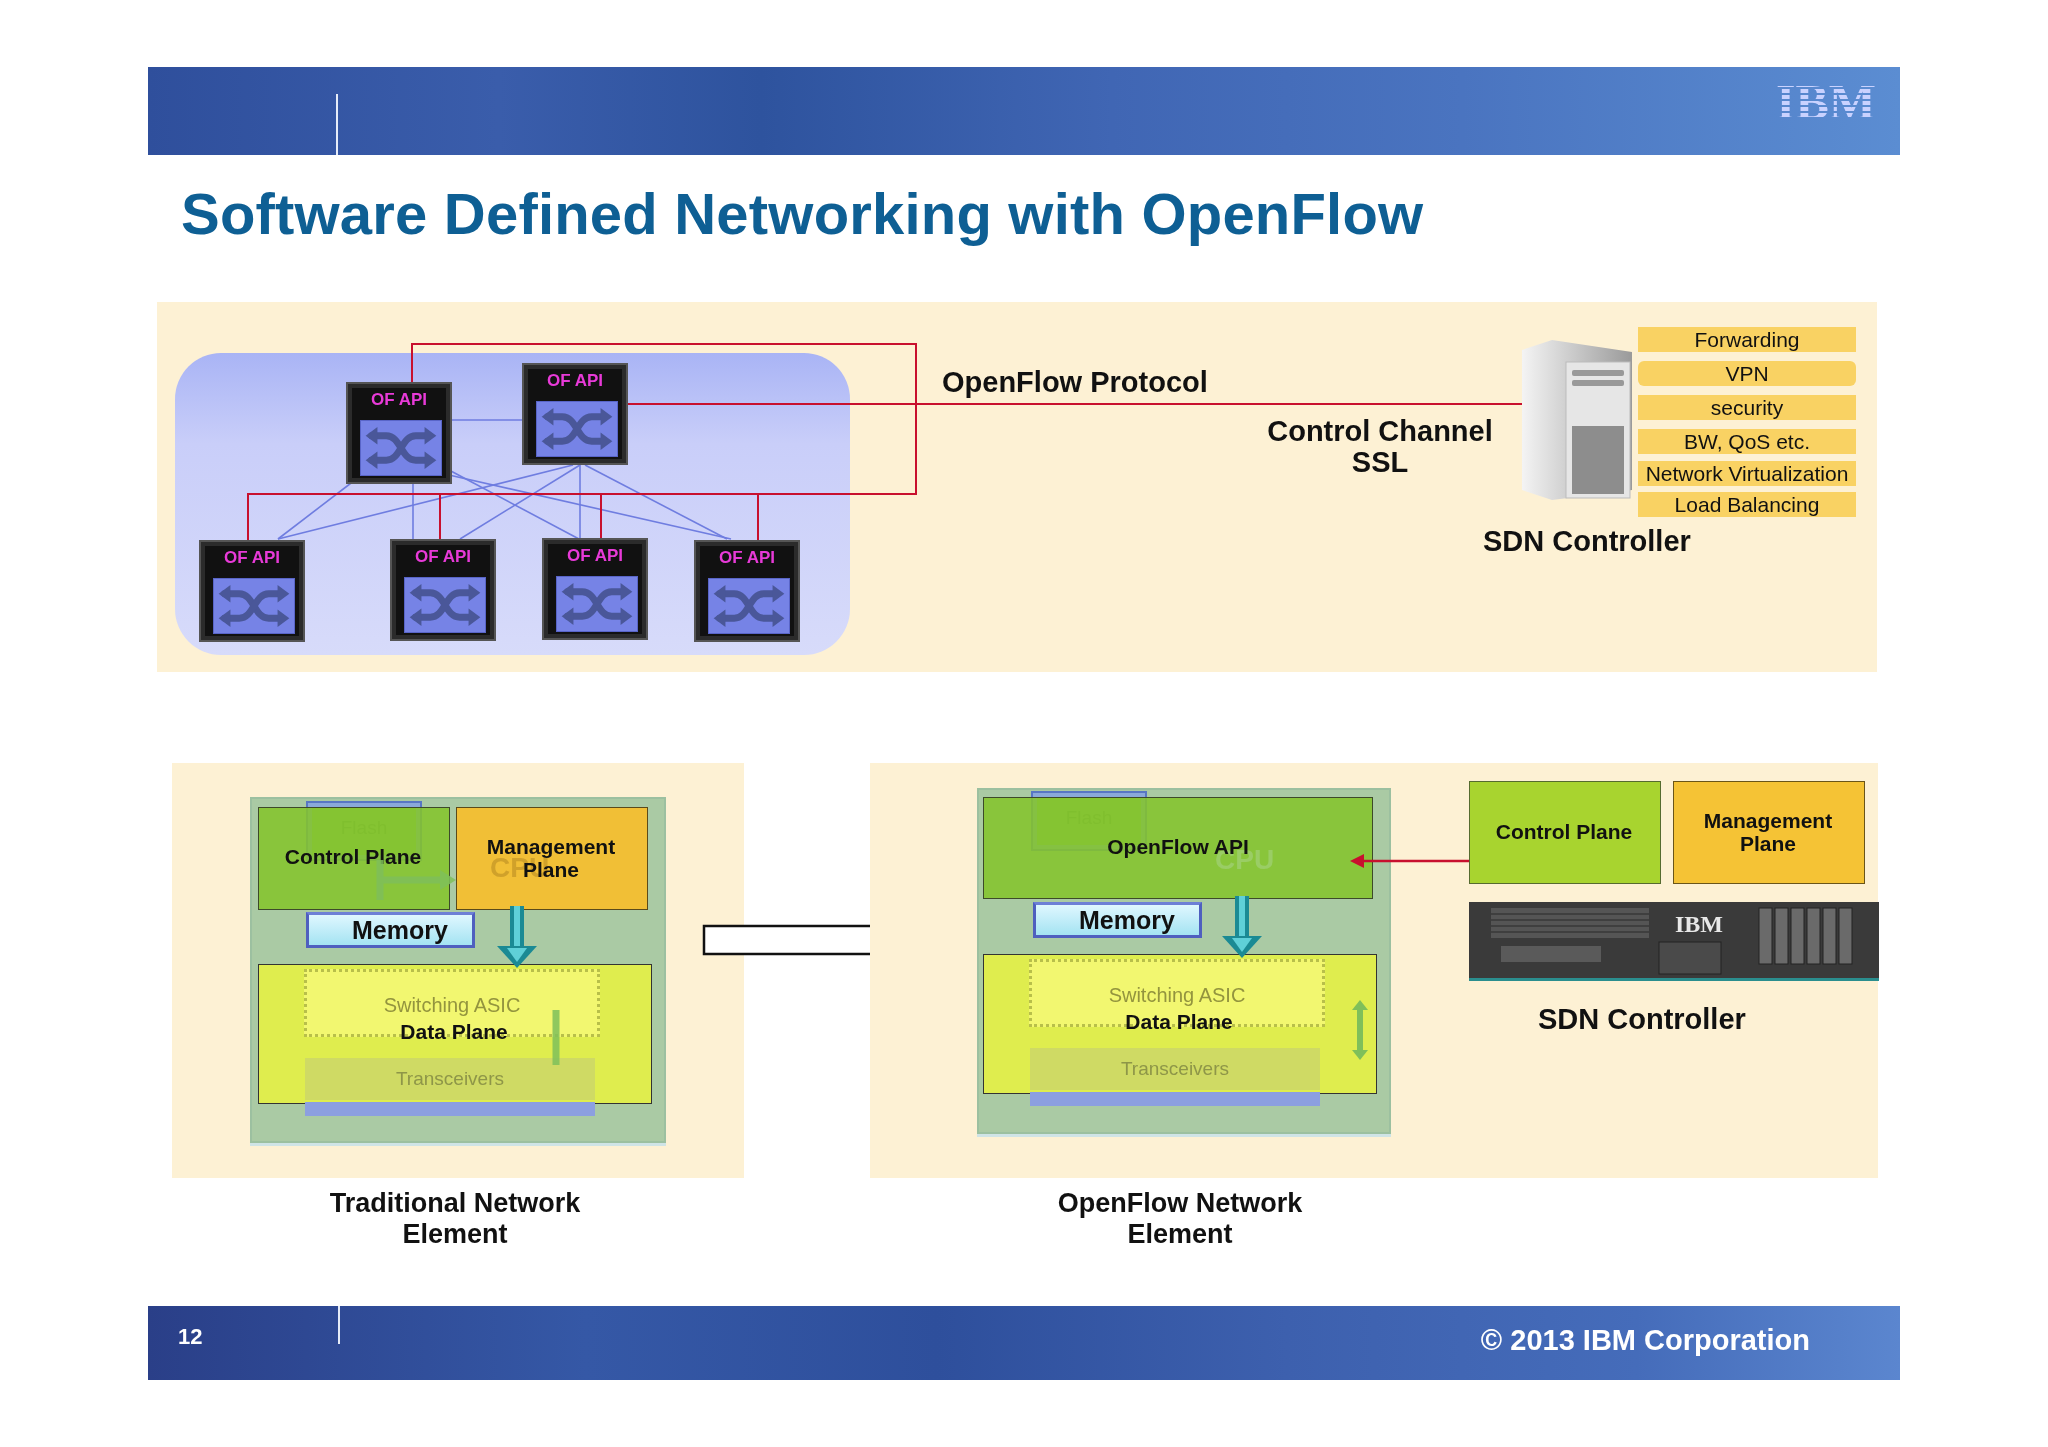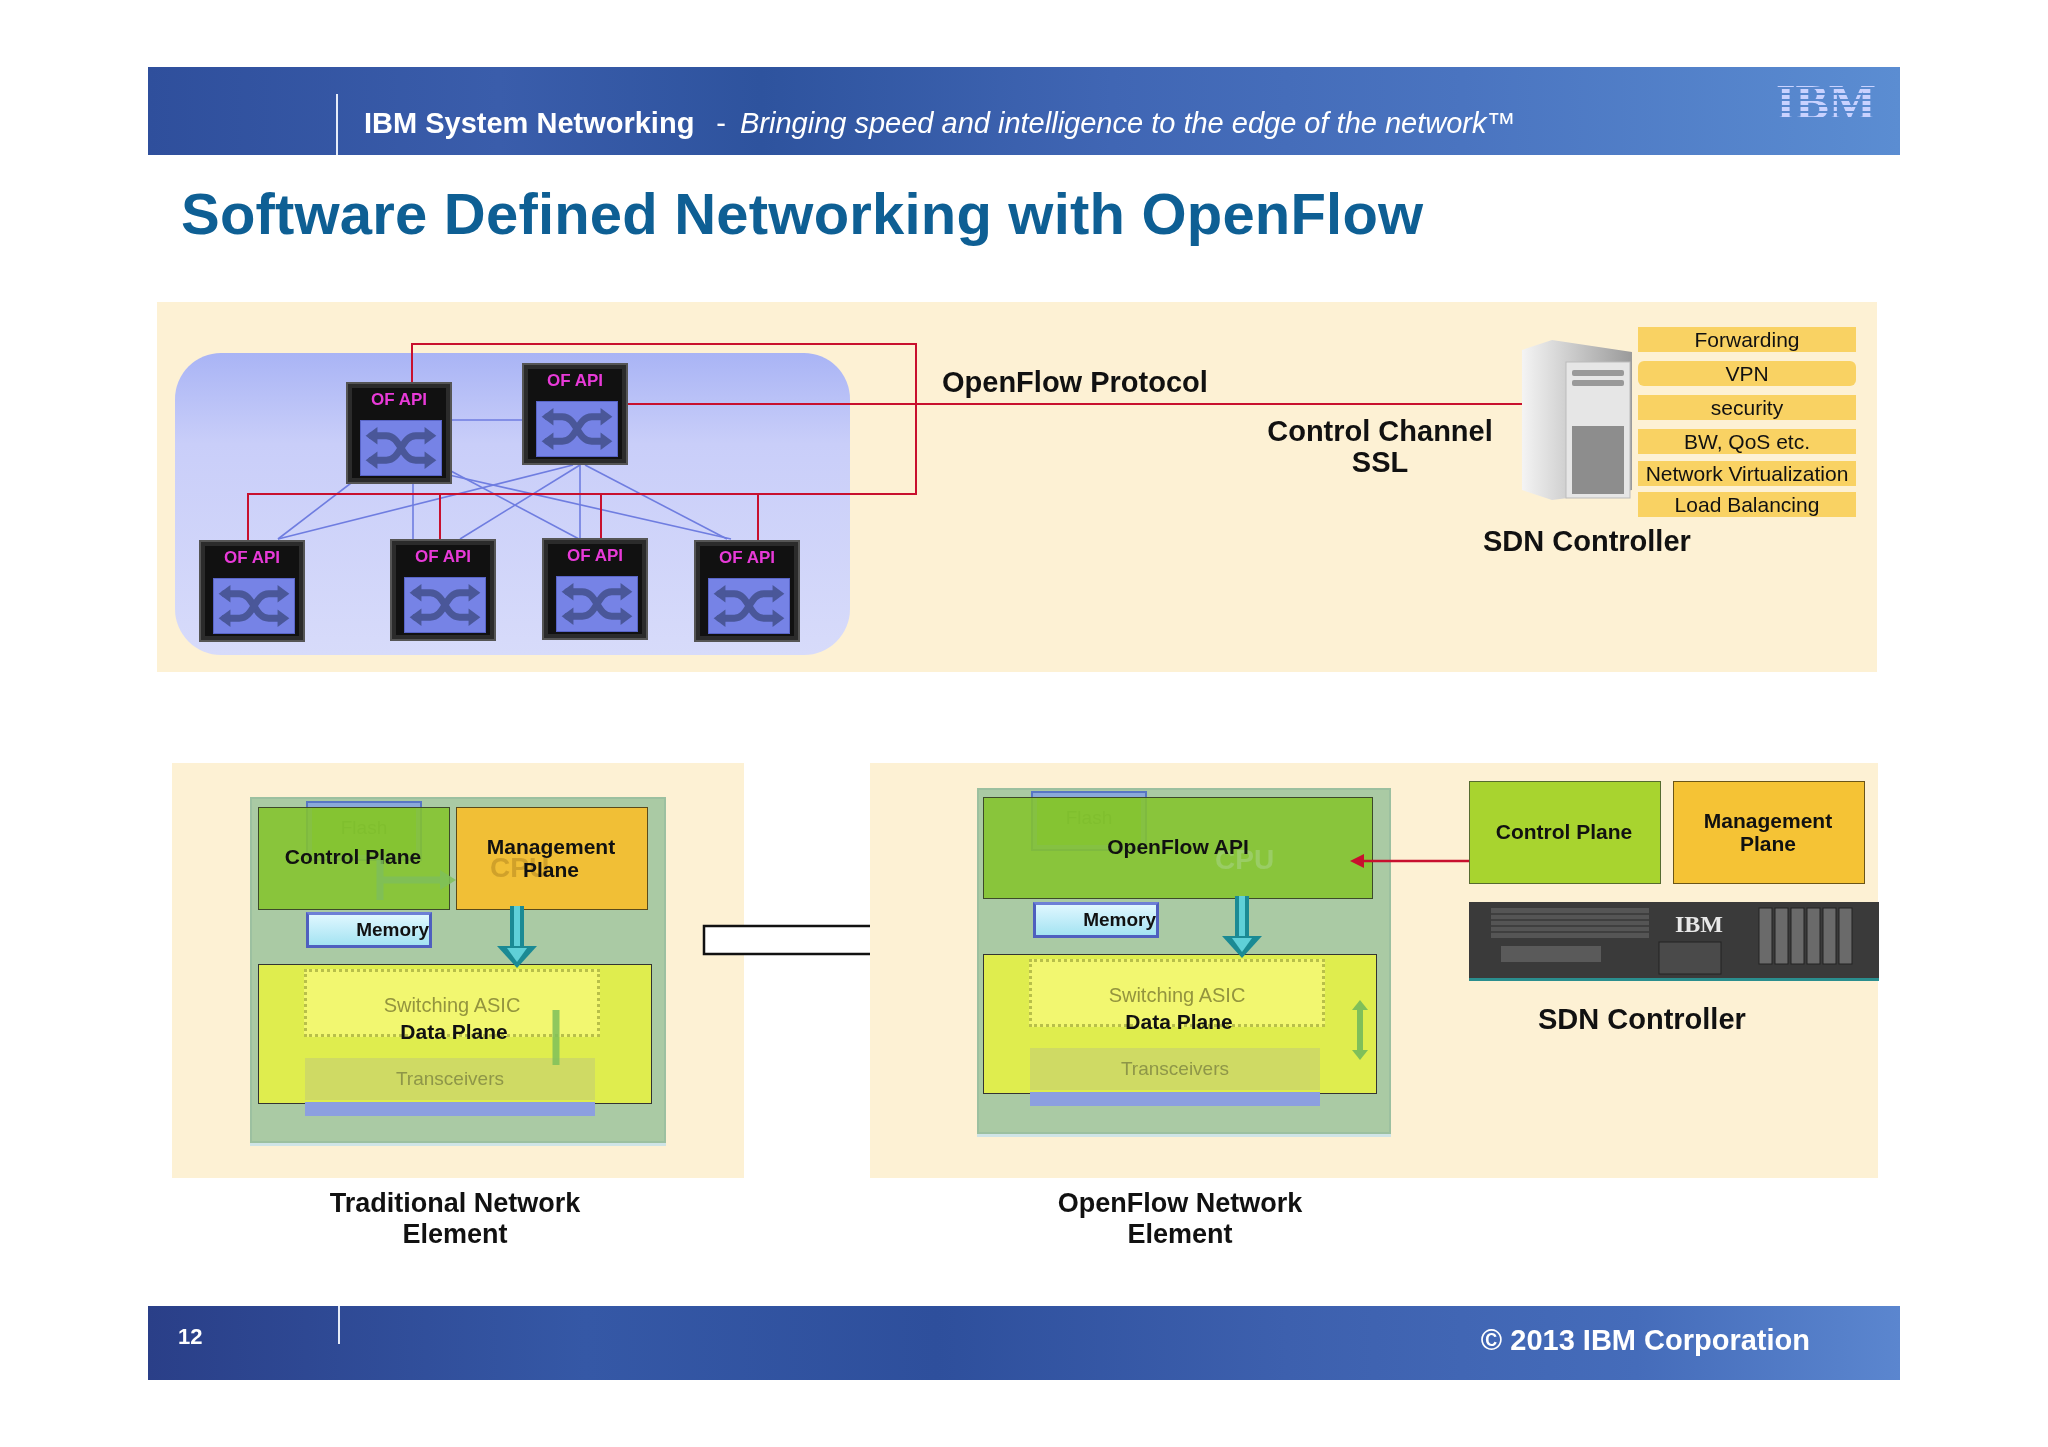--- a/index.html
+++ b/index.html
@@ -40,38 +40,35 @@
   .elem-box { position:absolute; background:#aacaa4; border:2px solid #9cc0a0; box-shadow: 0 3px 0 #cfe4e6; }
   .flash { position:absolute; background:#8aa9d9; border:2px solid #5876c4; }
   .flash .in { position:absolute; inset:4px; background:#8fc25a; color:#5f9a3a; text-align:center; font-size:19px; padding-top:10px; }
   .cp { position:absolute; background:rgba(132,196,44,0.88); border:1.5px solid #3d4a2a; }
   .mp { position:absolute; background:#f1bf36; border:1.5px solid #5a4a1a; }
   .dp { position:absolute; background:rgba(228,240,70,0.92); border:1.5px solid #333; }
   .asic { position:absolute; background:#f2f770; border:3px dotted #b8bf4a; color:#93943e; text-align:center; font-size:20px; }
   .xcv { position:absolute; background:rgba(200,210,110,0.7); color:#8e9648; text-align:center; font-size:19px; }
   .xcv-base { position:absolute; background:#8c9fe0; }
   .memory { position:absolute; background:linear-gradient(180deg,#dff7ff,#a4e3f2); border:3px solid #4f5fbf; border-top-color:#6d7fd6;
-            text-align:right; font-weight:bold; font-size:19px; color:#111; line-height:30px; }
+            text-align:left; font-weight:bold; font-size:25px; color:#111; line-height:30px;padding-left:43px; }
   .bold-lbl { position:absolute; font-weight:bold; color:#111; text-align:center; white-space:nowrap; }
   .cpu-ghost { position:absolute; color:#c89a28; font-size:28px; font-weight:bold; opacity:0.8; }
 
   #footer { left:148px; top:1306px; width:1752px; height:74px;
     background: linear-gradient(90deg,#2a3f88 0%, #3558a6 25%, #2e4f9c 45%, #3d60ae 65%, #456cba 85%, #5b86cf 100%); }
   #footer .vbar { left:190px; top:0px; width:2px; height:38px; background:#e6ecf8; }
   #footer .pnum { left:30px; top:18px; color:#fff; font-size:22px; font-weight:bold; }
   #footer .copy { right:90px; top:18px; color:#fff; font-size:29px; white-space:nowrap;font-weight:bold; }
 </style>
 </head>
 <body>
 
 <div id="header" class="abs">
   <div class="abs vbar"></div>
-  <div class="abs title">
-    <b>IBM System Networking</b><span class="sep">-</span><i>Bringing speed and intelligence to the edge of the network™</i>
-  </div>
   <svg id="ibm-logo" class="abs" viewBox="0 0 120 48">
     <defs>
       <pattern id="stripes" width="4" height="6" patternUnits="userSpaceOnUse">
         <rect width="4" height="4" fill="#c9d2ff"></rect>
       </pattern>
     </defs>
     <text x="60" y="42" text-anchor="middle" font-family="Liberation Serif, serif" font-weight="bold" font-size="50" fill="url(#stripes)">IBM</text>
   </svg>
 </div>
 

